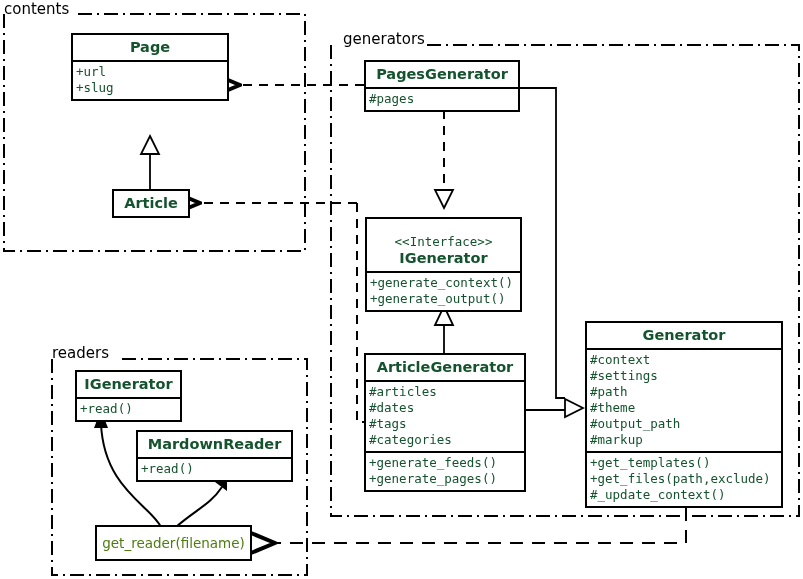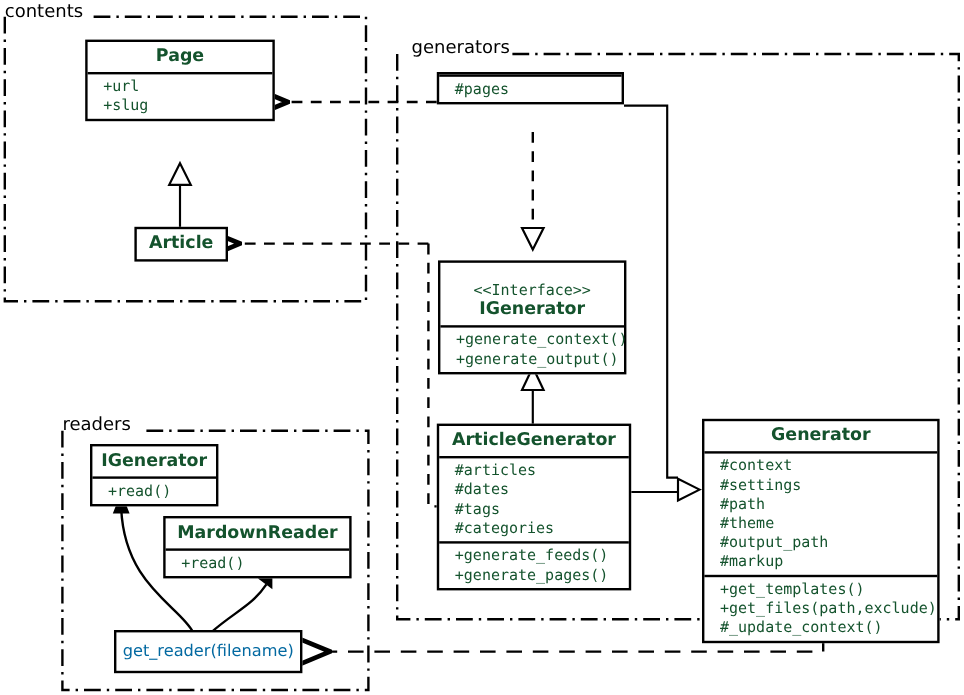--- a/index.html
+++ b/index.html
@@ -54,35 +54,35 @@
     font-weight: normal;
     font-size: 12.5px;
     display: block;
     line-height: 15px;
     margin-top: 12px;
   }
   .cls .sep {
     border-top: 2px solid #000;
   }
   .cls .cmpt {
-    padding: 2px 3px 3px 13px;
+    padding: 2px 3px 3px 3px;
   }
   .cls .row {
     white-space: pre;
     line-height: 16px;
   }
   
   .fnbox {
     position: absolute;
     box-sizing: border-box;
     border: 2px solid #000;
     background: #fff;
     font-family: "DejaVu Sans", sans-serif;
     font-size: 13.5px;
-    color: #0369a1;
+    color: #4d7c0f;
     display: flex;
     align-items: center;
     justify-content: center;
   }
 </style>
 </head>
 <body>
 
 <div id="canvas">
 
@@ -171,20 +171,21 @@
       <div class="row">+url</div>
       <div class="row">+slug</div>
     </div>
   </div>
 
   <div class="cls" style="left:112px; top:189px; width:78px;">
     <div class="name">Article</div>
   </div>
 
   <div class="cls" style="left:364px; top:60px; width:156px;">
+    <div class="name">PagesGenerator</div>
     <div class="cmpt sep">
       <div class="row">#pages</div>
     </div>
   </div>
 
   <div class="cls" style="left:365px; top:217px; width:157px;">
     <div class="name">
       <span class="stereo">&lt;&lt;Interface&gt;&gt;</span>
       <span>IGenerator</span>
     </div>
@@ -201,21 +202,21 @@
       <div class="row">#dates</div>
       <div class="row">#tags</div>
       <div class="row">#categories</div>
     </div>
     <div class="cmpt sep">
       <div class="row">+generate_feeds()</div>
       <div class="row">+generate_pages()</div>
     </div>
   </div>
 
-  <div class="cls" style="left:585px; top:321px; width:198px;margin-top:28px;">
+  <div class="cls" style="left:585px; top:321px; width:198px;">
     <div class="name">Generator</div>
     <div class="cmpt sep">
       <div class="row">#context</div>
       <div class="row">#settings</div>
       <div class="row">#path</div>
       <div class="row">#theme</div>
       <div class="row">#output_path</div>
       <div class="row">#markup</div>
     </div>
     <div class="cmpt sep">

